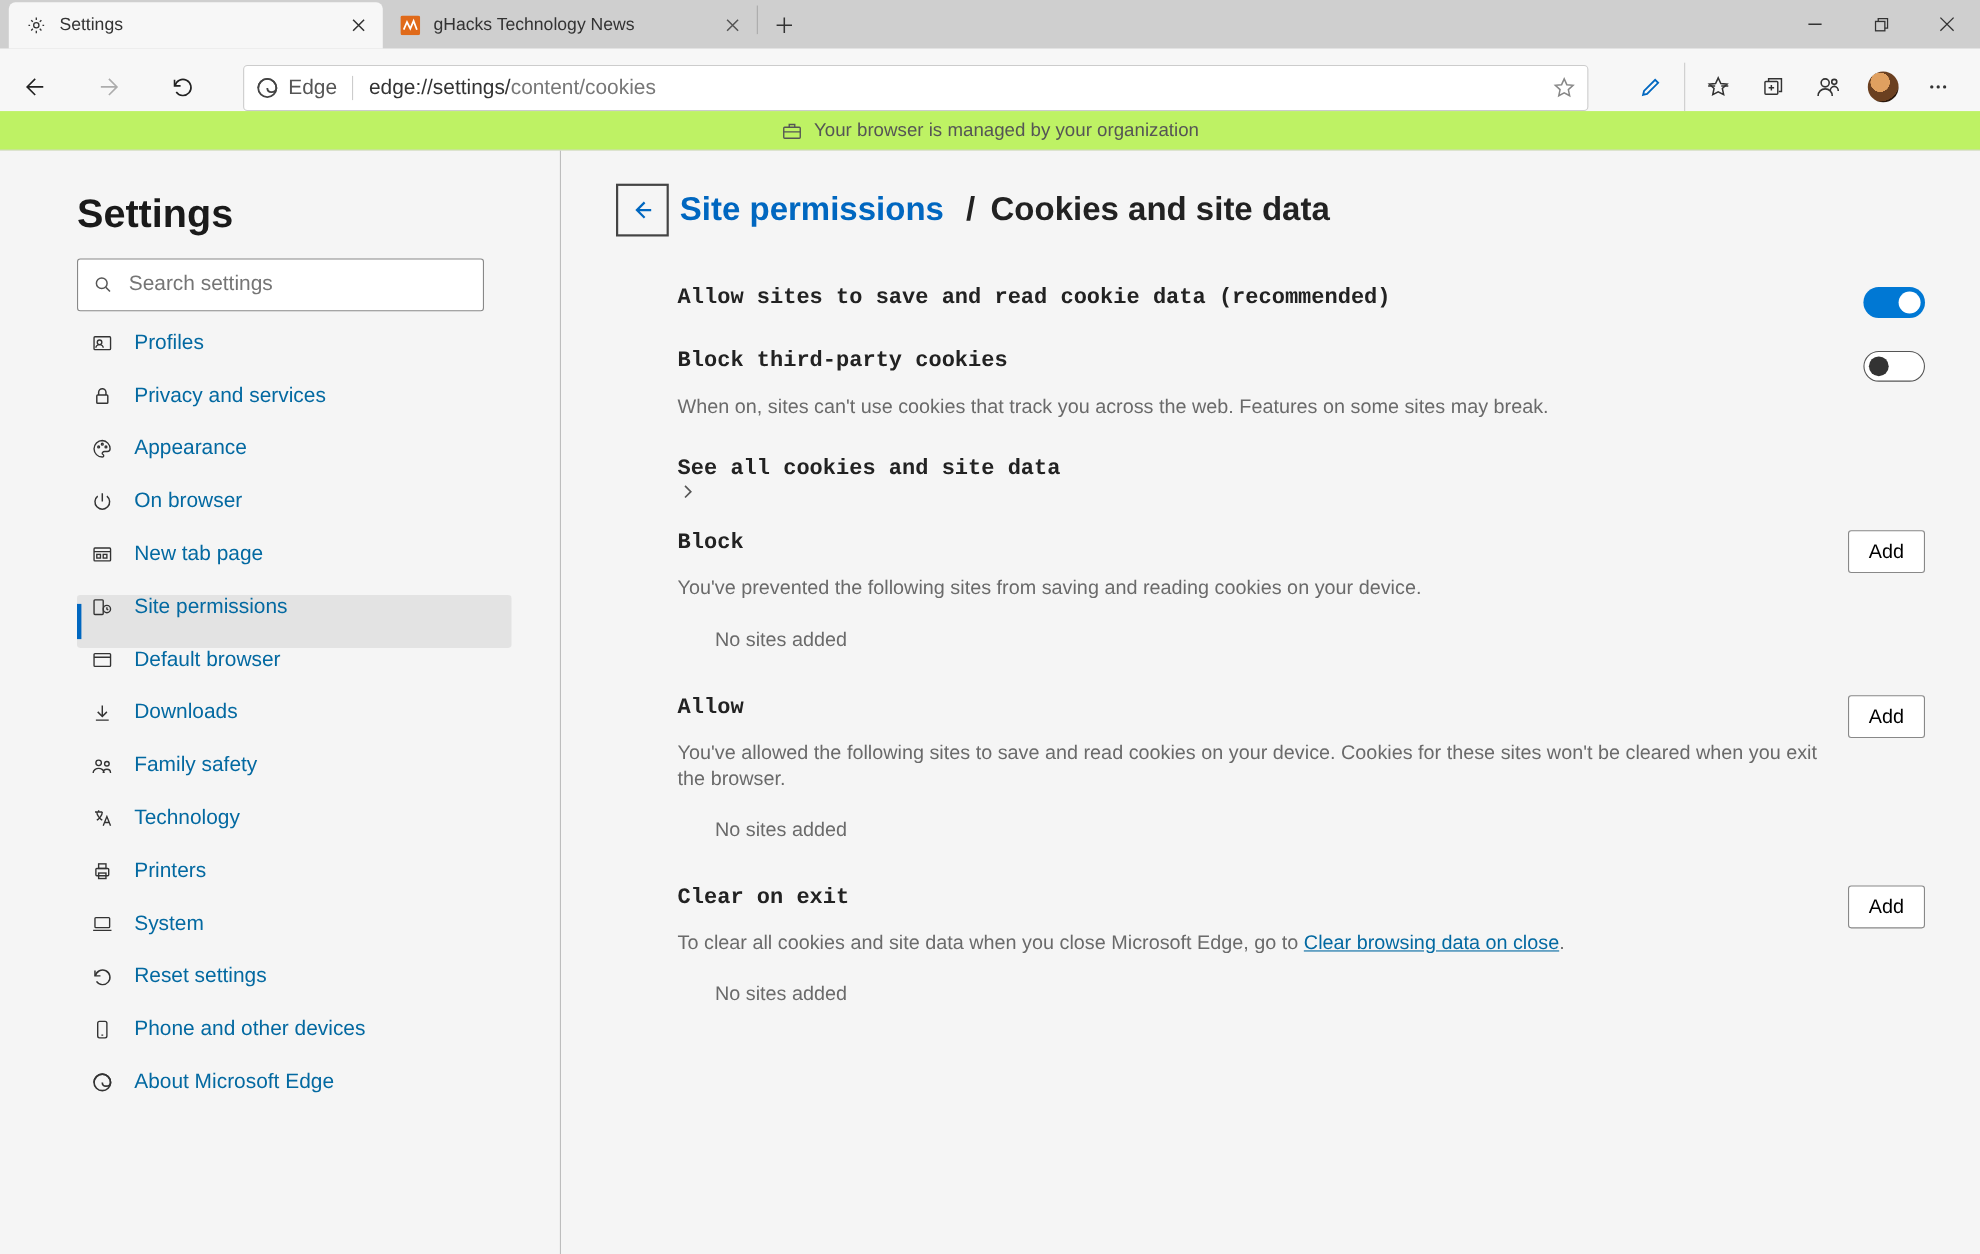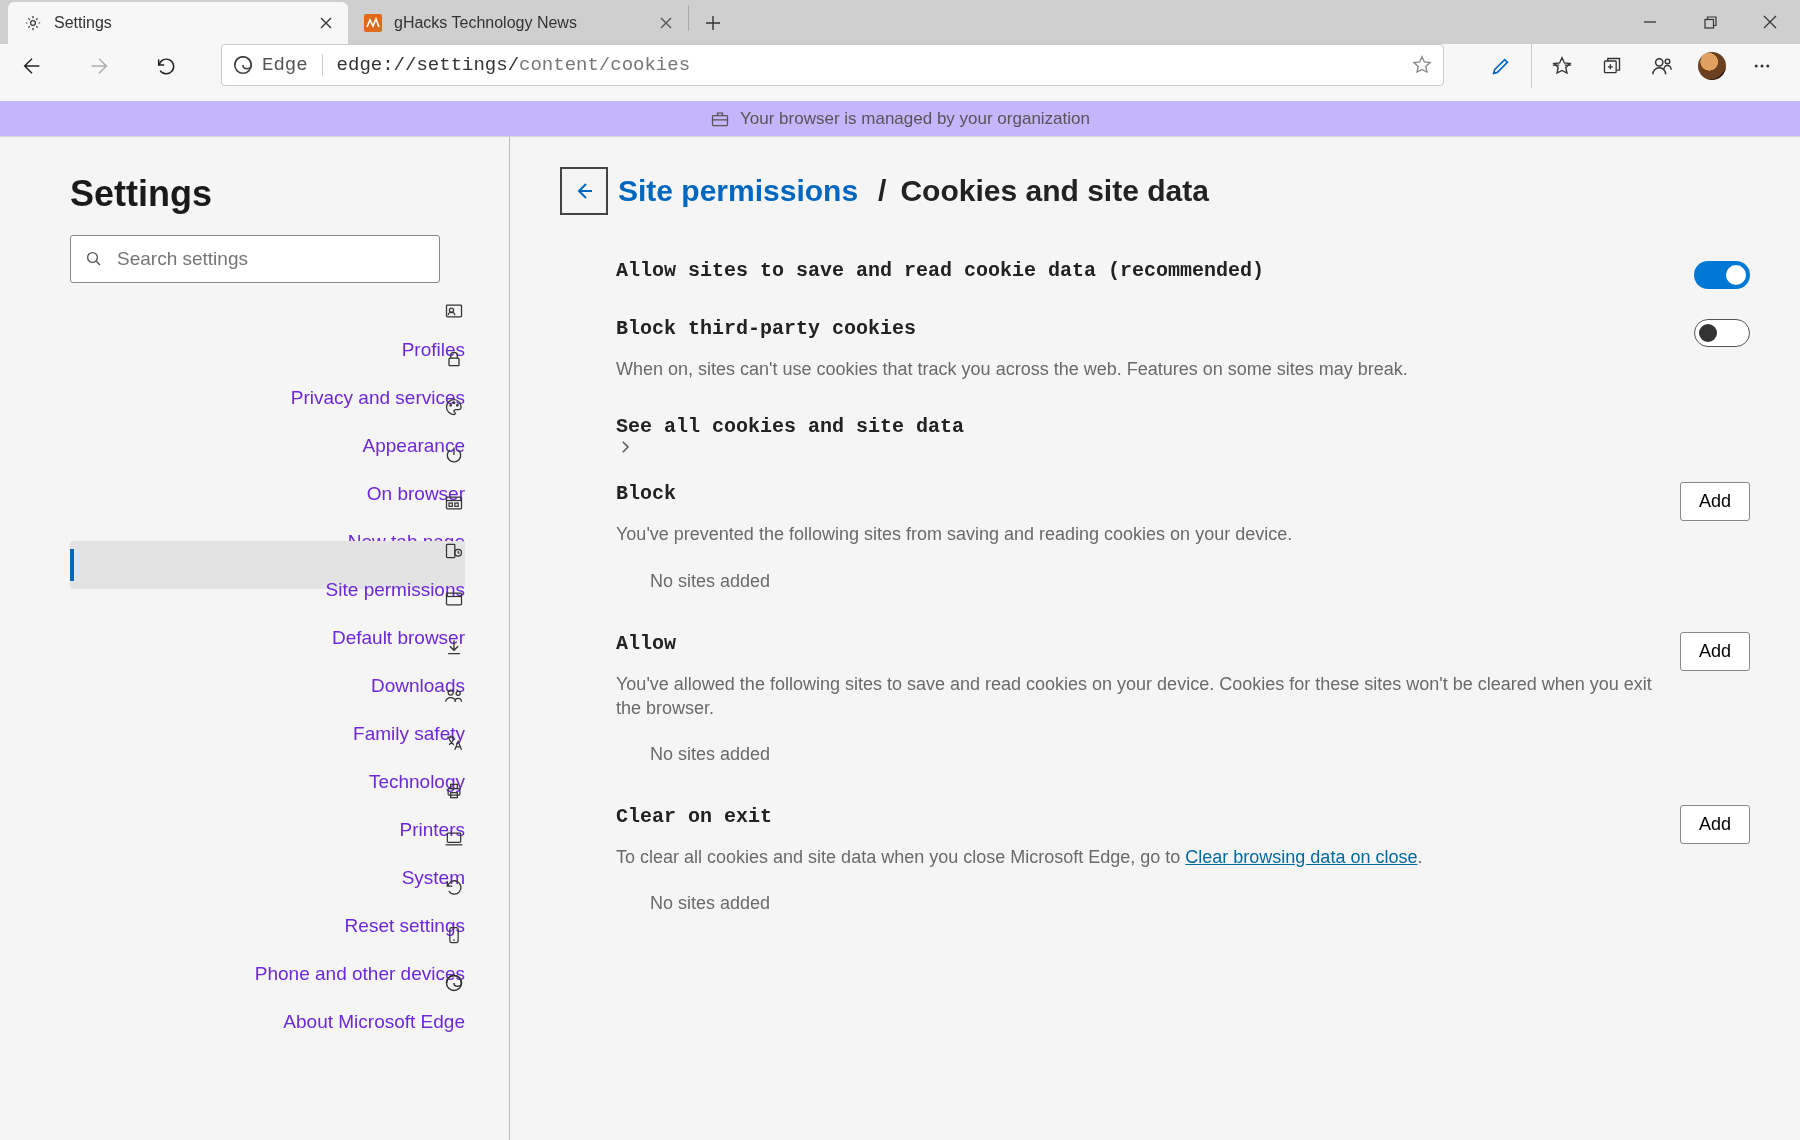--- a/index.html
+++ b/index.html
@@ -56,24 +56,23 @@
   .window-controls {
     position:absolute; right:0; top:0; height:44px; display:flex;
   }
   .win-btn { width:60px; display:flex; align-items:center; justify-content:center; cursor:pointer; }
 
   
   .toolbar {
     height: 57px;
     background: #f7f7f7;
     display:flex;
-    align-items:flex-start;
+    align-items:flex-end;
     padding: 0 10px;
     gap: 23px;
-    font-family: Liberation Mono, monospace;
   }
   .nav-btn {
     width:44px; height:44px; display:flex; align-items:center; justify-content:center;
     border-radius:4px; cursor:pointer;
   }
   .nav-btn.disabled { opacity:0.35; cursor:default; }
   .addressbar {
     flex:1;
     height:42px;
     background:#fff;
@@ -94,21 +93,21 @@
   .right-icons { display:flex; align-items:center; gap:2px; padding-right:4px; }
   .right-icons .tb-btn, .right-icons .vsep {
     height:44px; display:flex; align-items:center; justify-content:center;
   }
   .tb-btn { width:48px; cursor:pointer; border-radius:4px; }
   .vsep { width:1px; background:#ccc; height:28px; margin:0 4px; }
 
   
   .managed-banner {
     height:36px;
-    background:#c4b5fd;
+    background:#bef264;
     display:flex; align-items:center; justify-content:center;
     gap:10px;
     color:#555;
     font-size:17px;
     border-bottom:1px solid #d5d5d5;
   }
 
   
   .main {
     display:flex;
@@ -125,26 +124,25 @@
     height:48px; width: 370px;
     border:1px solid #888; background:#fff; border-radius:3px;
     display:flex; align-items:center; gap:12px; padding:0 14px;
     margin-bottom: 18px;
   }
   .search-box input {
     border:none; outline:none; font-size:19px; flex:1; background:transparent;
     color:#333;
   }
   .side-item {
-    height:48px; display:flex; align-items:flex-end; gap:18px;
+    height:48px; display:flex; align-items:flex-start; gap:18px;
     padding-left:12px; border-radius:3px; cursor:pointer;
-    font-size:19px; color:#6d28d9;
+    font-size:19px; color:#0369a1;
     position:relative;
     width:395px;
-    flex-direction:column;
   }
   .side-item.active { background:#e3e3e3; }
   .side-item.active::before {
     content:""; position:absolute; left:0; top:8px; bottom:8px; width:4px; background:#0067c0;
   }
   .side-icon { width:22px; height:22px; display:flex; align-items:center; justify-content:center; color:#333; }
 
   
   .content {
     flex:1;

